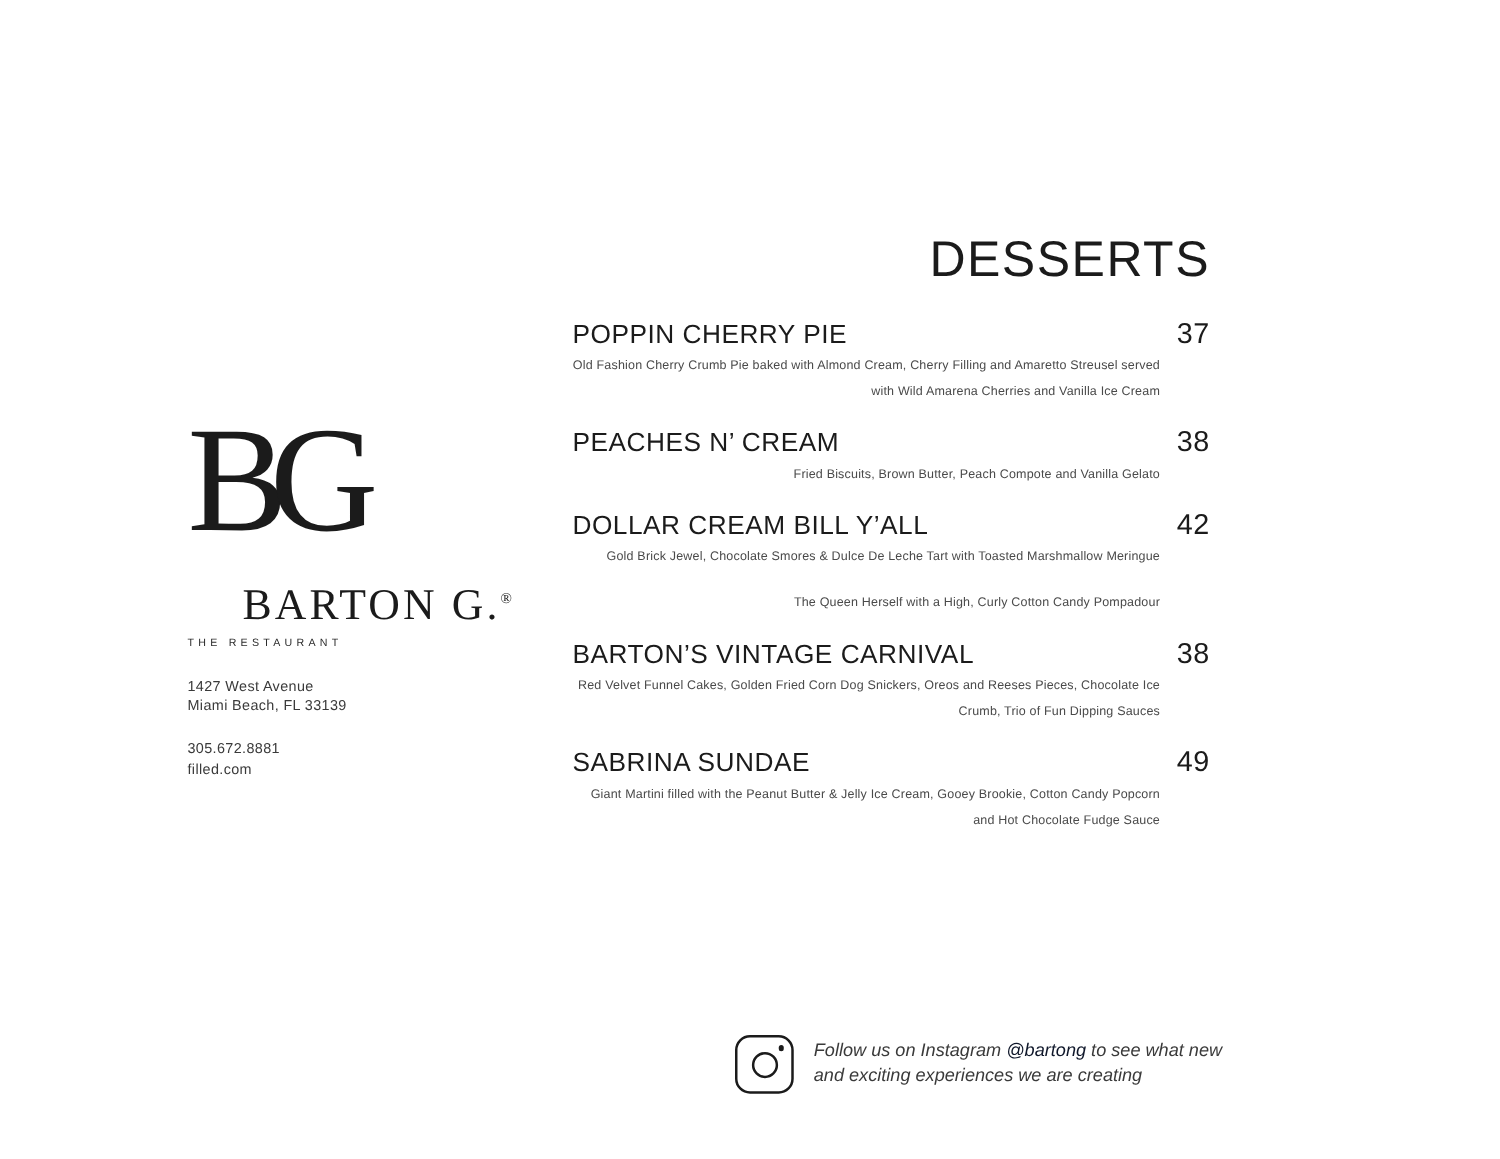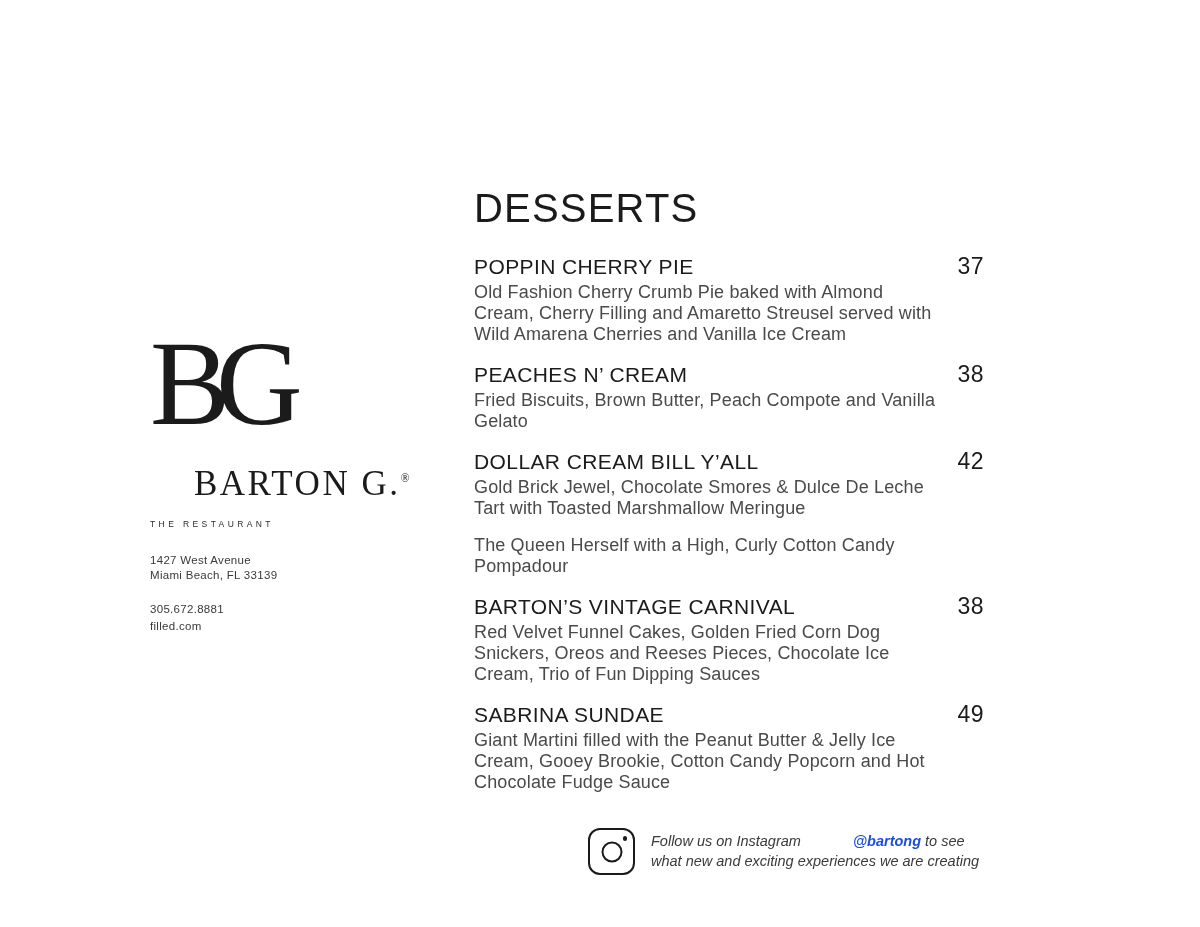--- a/index.html
+++ b/index.html
@@ -42,21 +42,21 @@
     position: relative;
     display: inline-block;
     margin-left: 44px;
   }
   .brand-name .reg {
     font-size: 12px;
     vertical-align: super;
     letter-spacing: 0;
   }
   .brand-sub {
-    margin-top: 15px;
+    margin-top: 5px;
     font-size: 8.5px;
     letter-spacing: 3.4px;
     color: #2b2b2b;
   }
   .brand-addr {
     margin-top: 24px;
     font-size: 11.5px;
     line-height: 15px;
     color: #3a3a3a;
     letter-spacing: 0.3px;
@@ -65,23 +65,24 @@
     margin-top: 18px;
     font-size: 11.5px;
     line-height: 17px;
     color: #3a3a3a;
     letter-spacing: 0.3px;
   }
 
   
   .menu {
     position: absolute;
-    left: 474px;
+    left: 458px;
     top: 186px;
     width: 510px;
+    text-align: right;
   }
   .menu-title {
     font-size: 40px;
     letter-spacing: 1.2px;
     font-weight: 400;
     color: #1b1b1b;
     margin: 0 0 22px 0;
   }
   .item {
     margin-bottom: 16px;
@@ -100,21 +101,21 @@
     white-space: nowrap;
   }
   .item-price {
     font-size: 23px;
     color: #1b1b1b;
     letter-spacing: 0.5px;
     padding-left: 16px;
   }
   .item-desc {
     margin-top: 2px;
-    font-size: 18px;
+    font-size: 10px;
     line-height: 21px;
     color: #4a4a4a;
     letter-spacing: 0.15px;
     max-width: 470px;
   }
 
   
   .footer {
     position: absolute;
     left: 588px;
@@ -153,23 +154,22 @@
     margin-left: 16px;
     font-size: 14.5px;
     line-height: 20px;
     color: #3a3a3a;
     font-style: italic;
     max-width: 340px;
     padding-top: 3px;
   }
   .footer-text b {
     font-style: italic;
-    font-weight: 700;
-    color: #1d4ed8;
-    margin-left: 48px;
+    font-weight: 400;
+    color: #0f172a;
   }
 </style>
 </head>
 <body>
 
 <div class="brand">
   <div class="logo-mark">
     <span>BG</span>
   </div>
   <div class="brand-name">
@@ -215,21 +215,21 @@
 
   <div class="item">
     <div class="item-desc">The Queen Herself with a High, Curly Cotton Candy Pompadour</div>
   </div>
 
   <div class="item">
     <div class="item-head">
       <div class="item-name">BARTON’S VINTAGE CARNIVAL</div>
       <div class="item-price">38</div>
     </div>
-    <div class="item-desc">Red Velvet Funnel Cakes, Golden Fried Corn Dog Snickers, Oreos and Reeses Pieces, Chocolate Ice Cream,  Trio of Fun Dipping Sauces</div>
+    <div class="item-desc">Red Velvet Funnel Cakes, Golden Fried Corn Dog Snickers, Oreos and Reeses Pieces, Chocolate Ice Crumb,  Trio of Fun Dipping Sauces</div>
   </div>
 
   <div class="item">
     <div class="item-head">
       <div class="item-name">SABRINA SUNDAE</div>
       <div class="item-price">49</div>
     </div>
     <div class="item-desc">Giant Martini filled with the Peanut Butter &amp; Jelly Ice Cream, Gooey Brookie, Cotton Candy Popcorn and Hot Chocolate Fudge Sauce</div>
   </div>
 </div>

